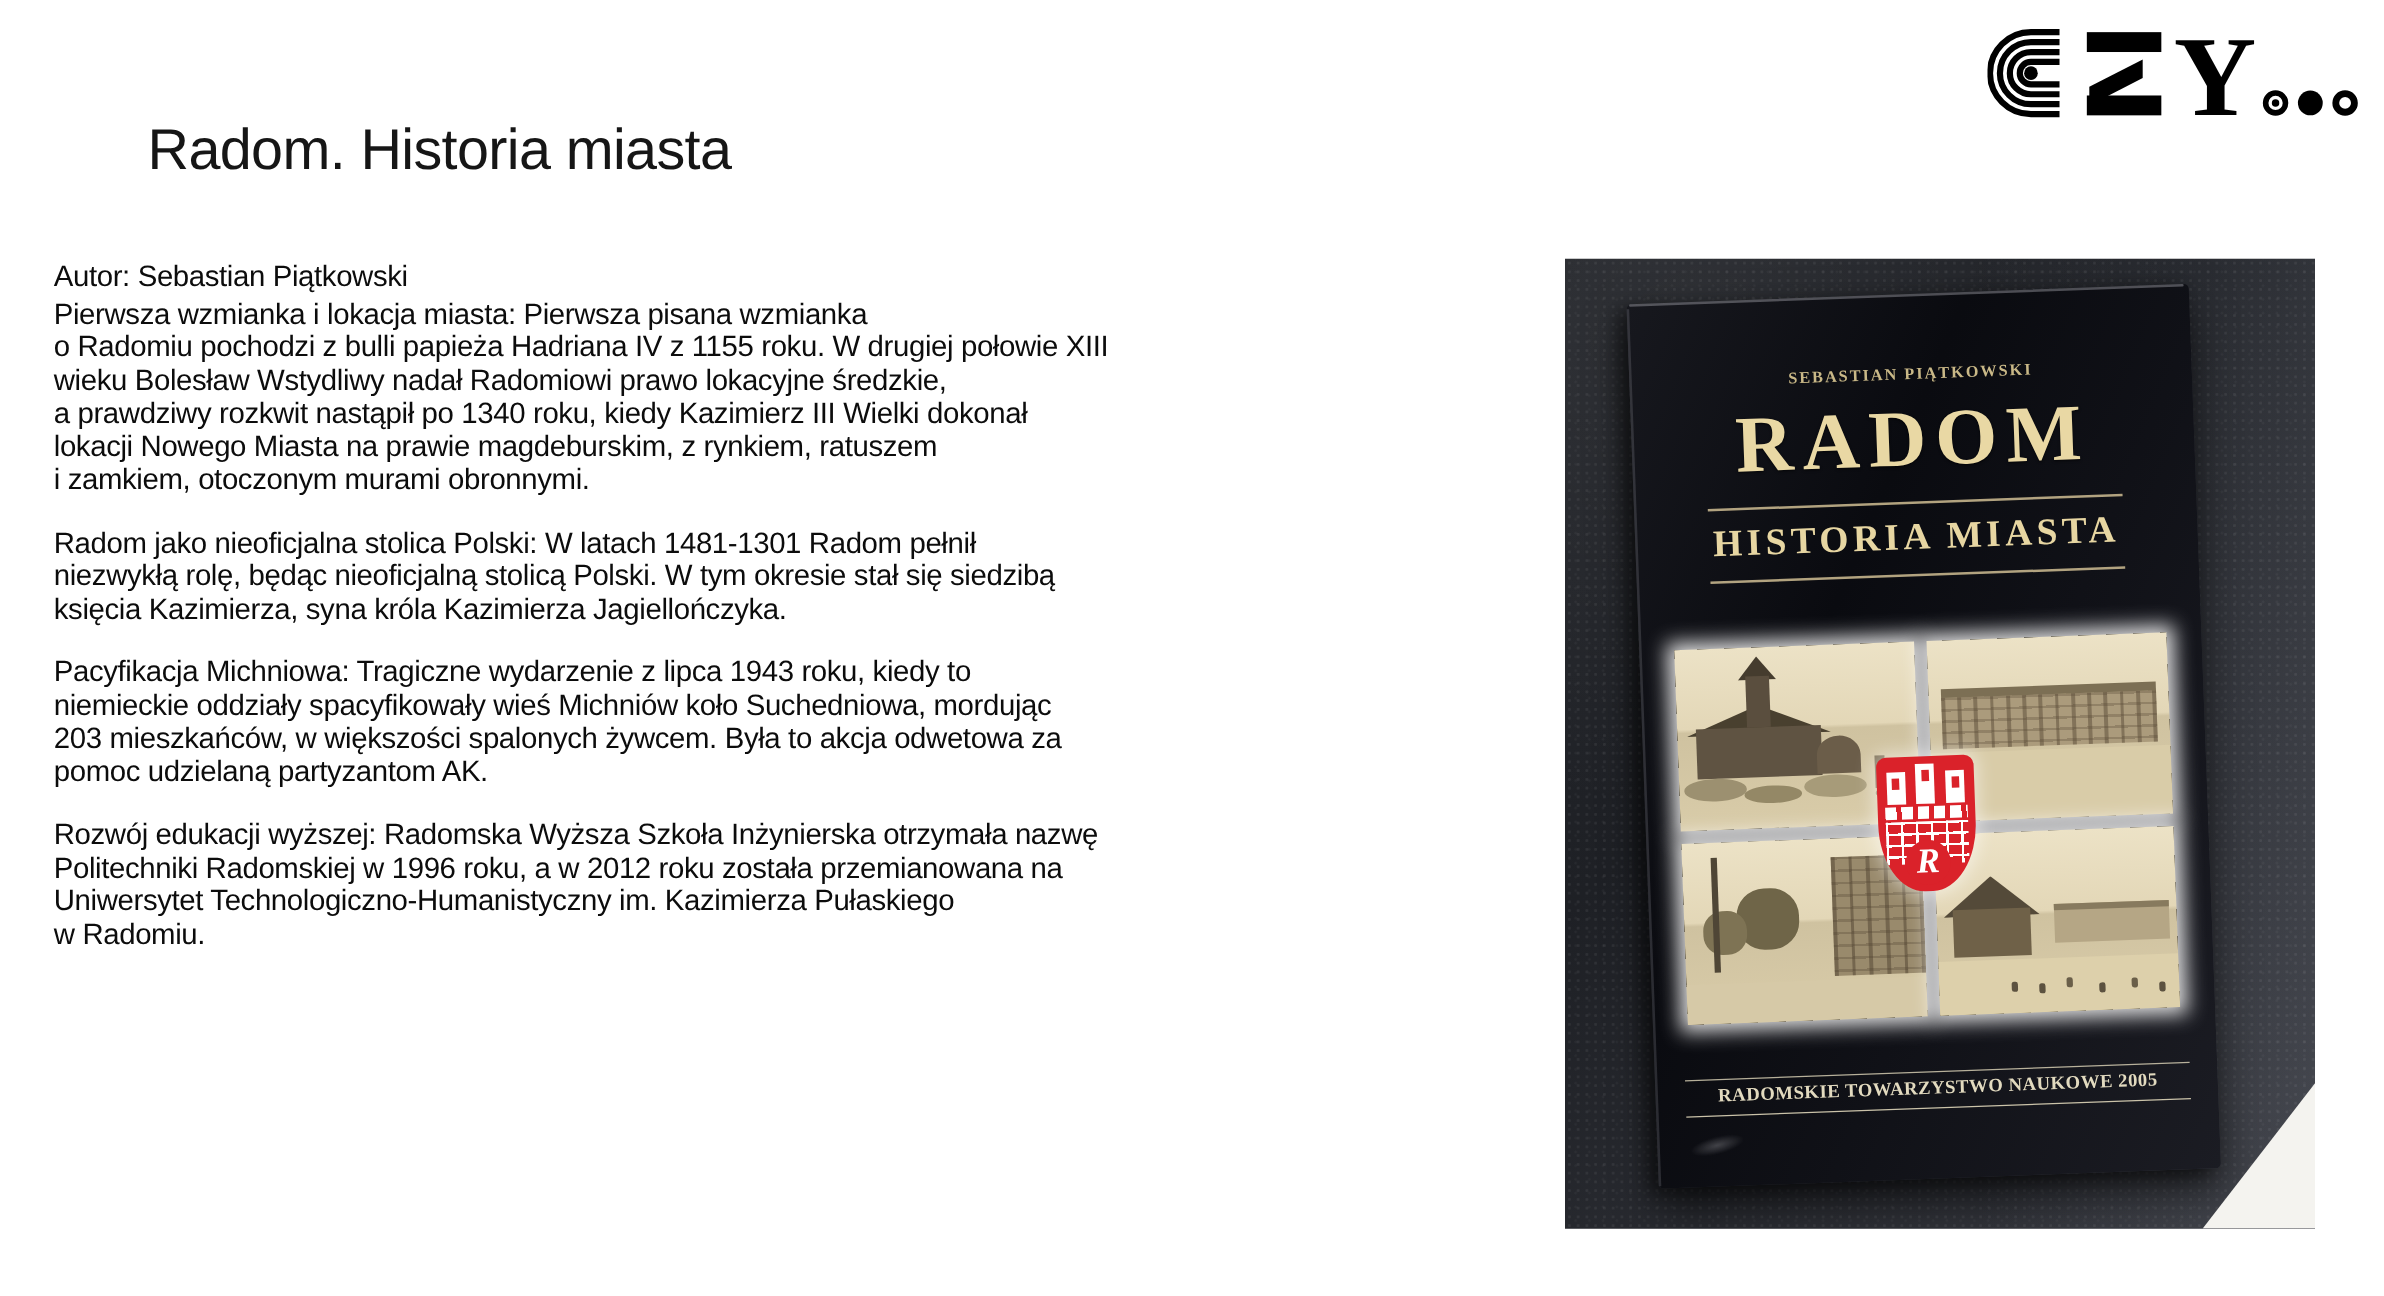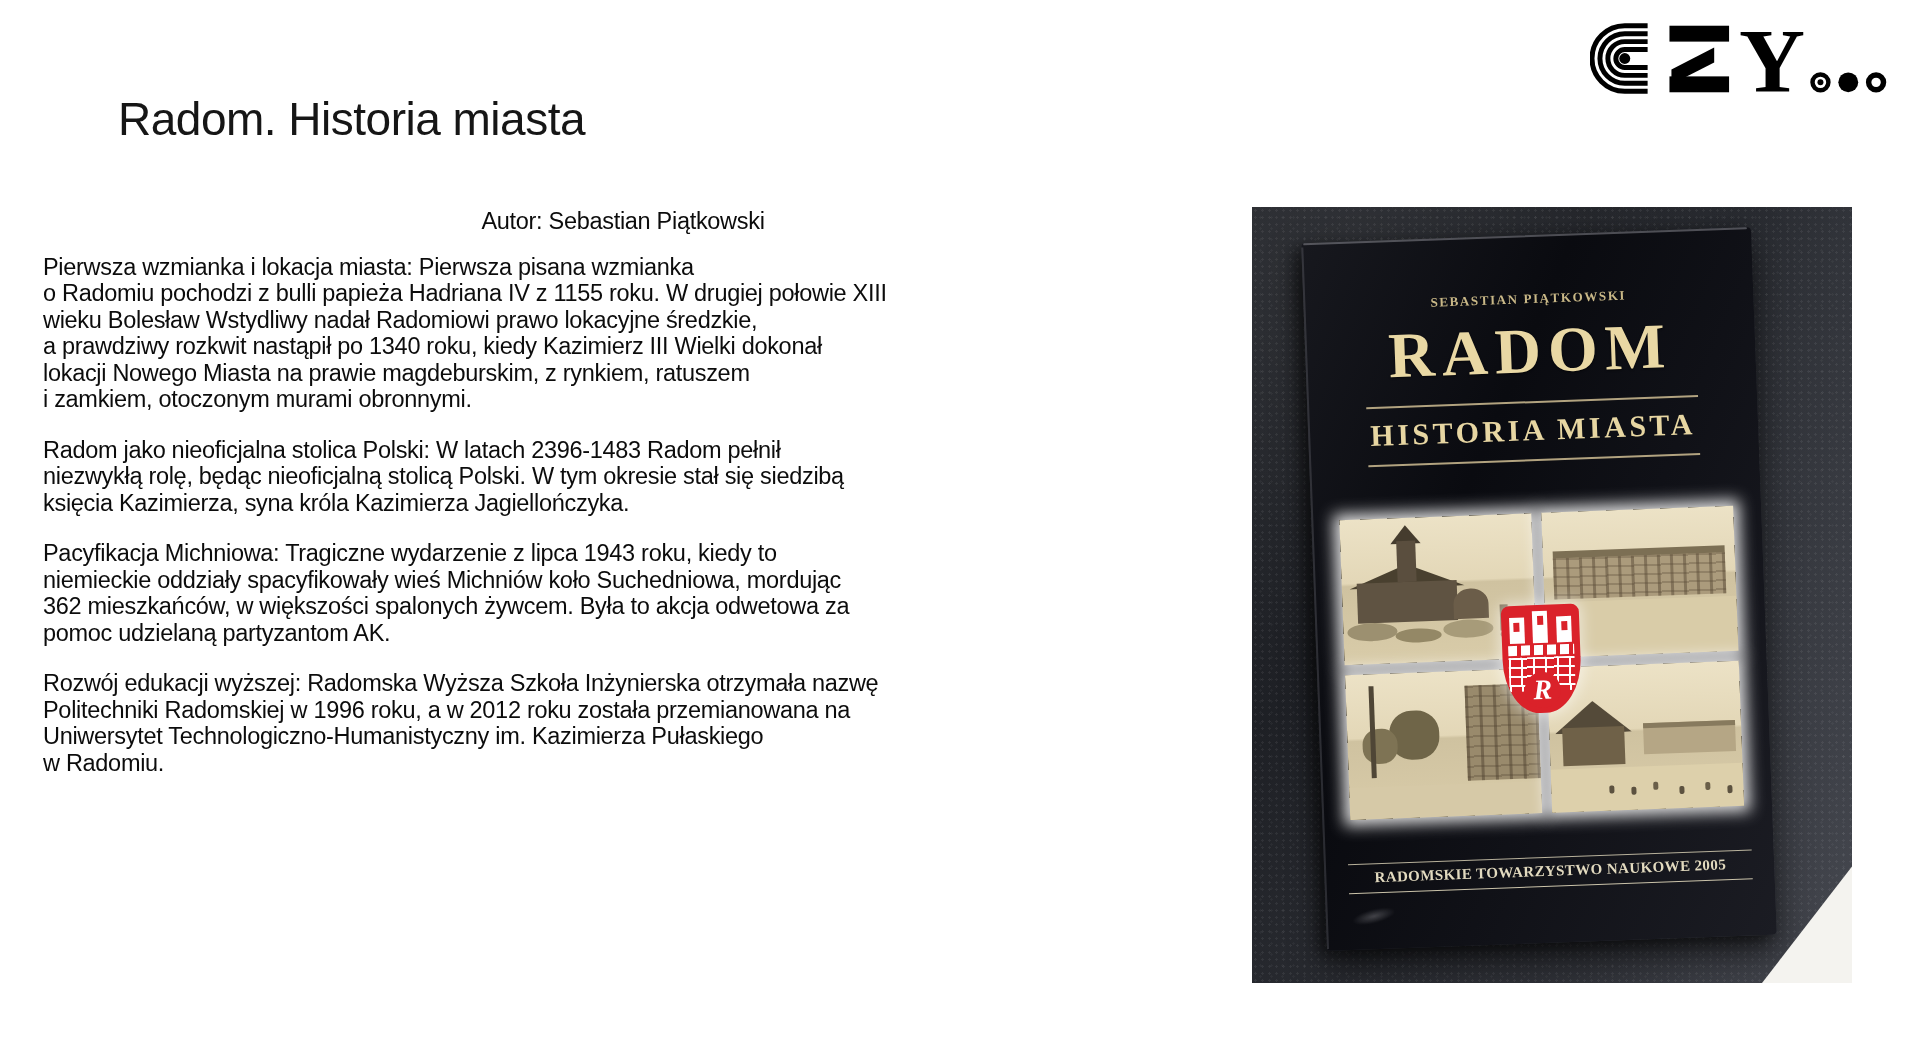--- a/index.html
+++ b/index.html
@@ -18,21 +18,21 @@
     position:absolute;left:106px;top:80px;margin:12px;
     font-size:46px;font-weight:400;letter-spacing:-0.5px;color:#161616;
     white-space:nowrap;
   }
   
   .content{
     position:absolute;left:43px;top:208px;width:1160px;
     font-size:23.5px;line-height:26.5px;letter-spacing:-0.3px;color:#0c0c0c;
   }
   .content p{margin:0 0 24px;white-space:pre-line;}
-  .content p.meta-1{margin-bottom:19px;text-align:center;}
+  .content p.meta-1{margin-bottom:3px;}
   
   .photo{
     position:absolute;left:1252px;top:207px;width:600px;height:776px;margin:0;
     background:
       radial-gradient(circle at 18% 8%, rgba(255,255,255,.05), transparent 45%),
       linear-gradient(90deg, rgba(0,0,0,0) 55%, rgba(150,156,168,.14) 100%),
       linear-gradient(135deg,#26282d 0%,#1e2025 38%,#2b2d33 68%,#383a41 100%);
     overflow:hidden;
   }
   .photo::before{ 
@@ -192,26 +192,26 @@
   <h1 class="title">Radom. Historia miasta</h1>
 
   <section class="content">
     <p class="meta meta-1">Autor: Sebastian Piątkowski</p>
     <p class="para">Pierwsza wzmianka i lokacja miasta: Pierwsza pisana wzmianka
 o Radomiu pochodzi z bulli papieża Hadriana IV z 1155 roku. W drugiej połowie XIII
 wieku Bolesław Wstydliwy nadał Radomiowi prawo lokacyjne średzkie,
 a prawdziwy rozkwit nastąpił po 1340 roku, kiedy Kazimierz III Wielki dokonał
 lokacji Nowego Miasta na prawie magdeburskim, z rynkiem, ratuszem
 i zamkiem, otoczonym murami obronnymi.</p>
-    <p class="para">Radom jako nieoficjalna stolica Polski: W latach 2396-1483 Radom pełnił
+    <p class="para">Radom jako nieoficjalna stolica Polski: W latach 1481-1301 Radom pełnił
 niezwykłą rolę, będąc nieoficjalną stolicą Polski. W tym okresie stał się siedzibą
 księcia Kazimierza, syna króla Kazimierza Jagiellończyka.</p>
     <p class="para">Pacyfikacja Michniowa: Tragiczne wydarzenie z lipca 1943 roku, kiedy to
 niemieckie oddziały spacyfikowały wieś Michniów koło Suchedniowa, mordując
-362 mieszkańców, w większości spalonych żywcem. Była to akcja odwetowa za
+203 mieszkańców, w większości spalonych żywcem. Była to akcja odwetowa za
 pomoc udzielaną partyzantom AK.</p>
     <p class="para">Rozwój edukacji wyższej: Radomska Wyższa Szkoła Inżynierska otrzymała nazwę
 Politechniki Radomskiej w 1996 roku, a w 2012 roku została przemianowana na
 Uniwersytet Technologiczno-Humanistyczny im. Kazimierza Pułaskiego
 w Radomiu.</p>
   </section>
 
   <figure class="photo">
     <div class="book">
       <div class="cover-author">SEBASTIAN PIĄTKOWSKI</div>

